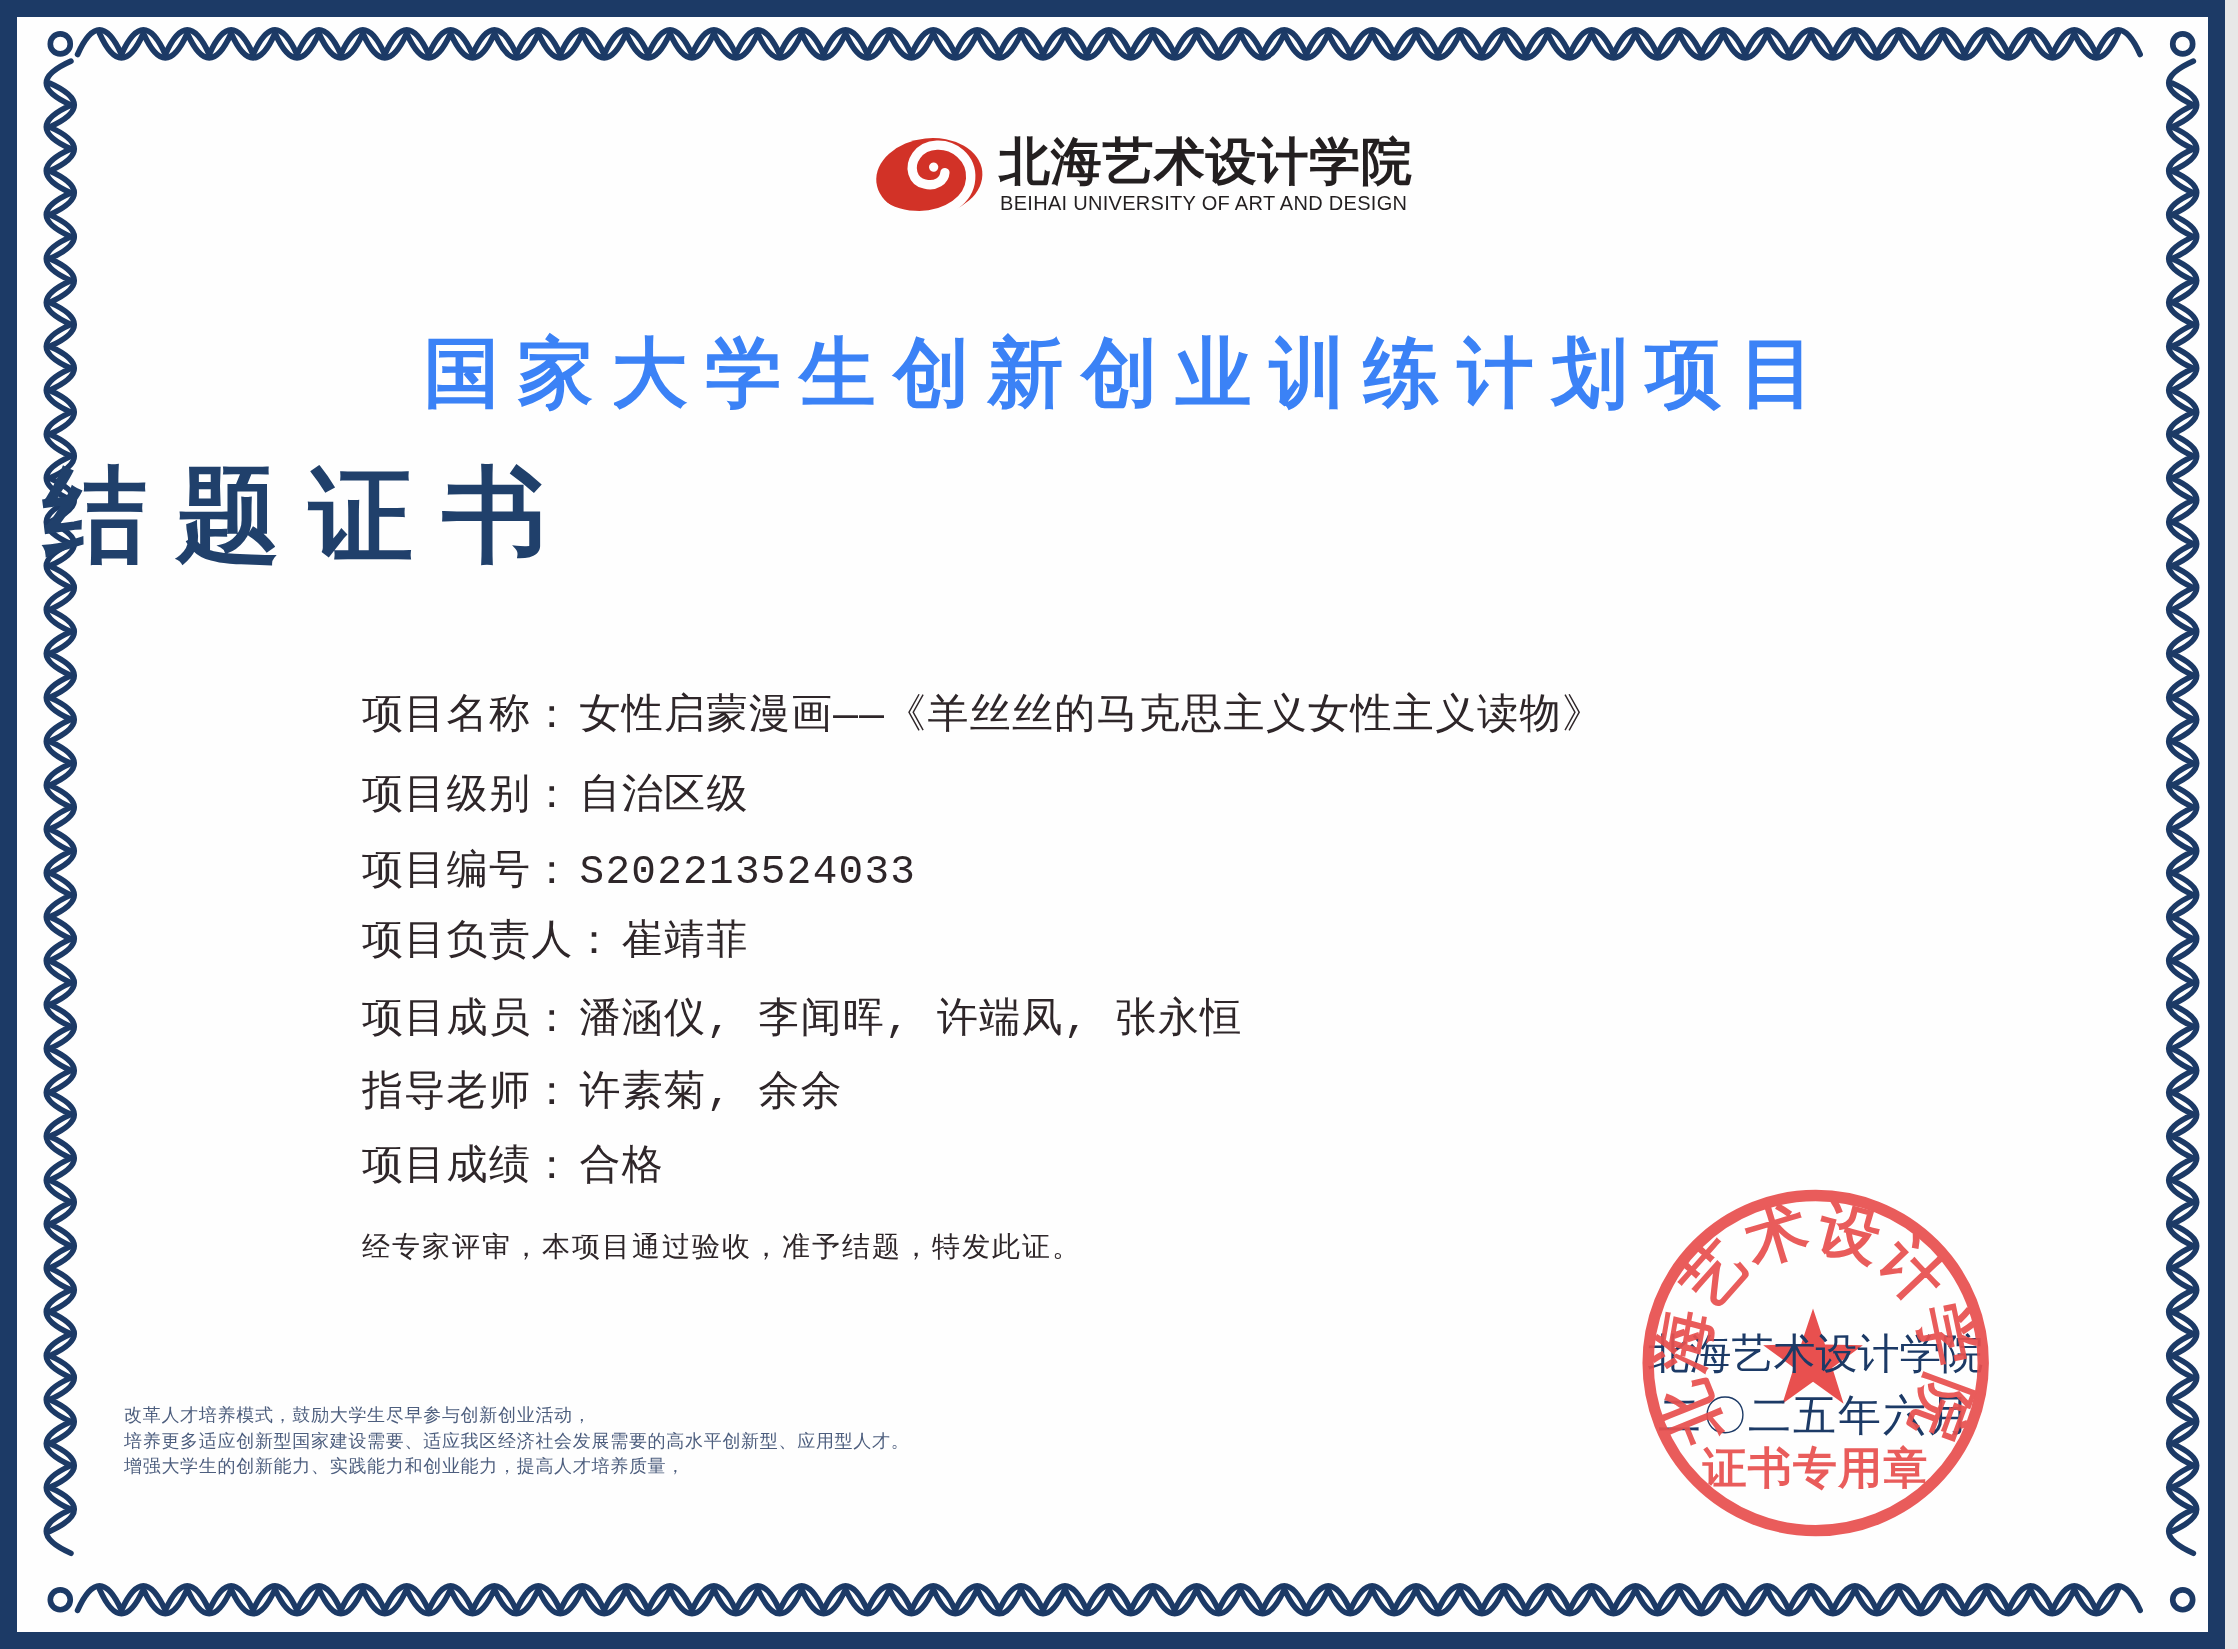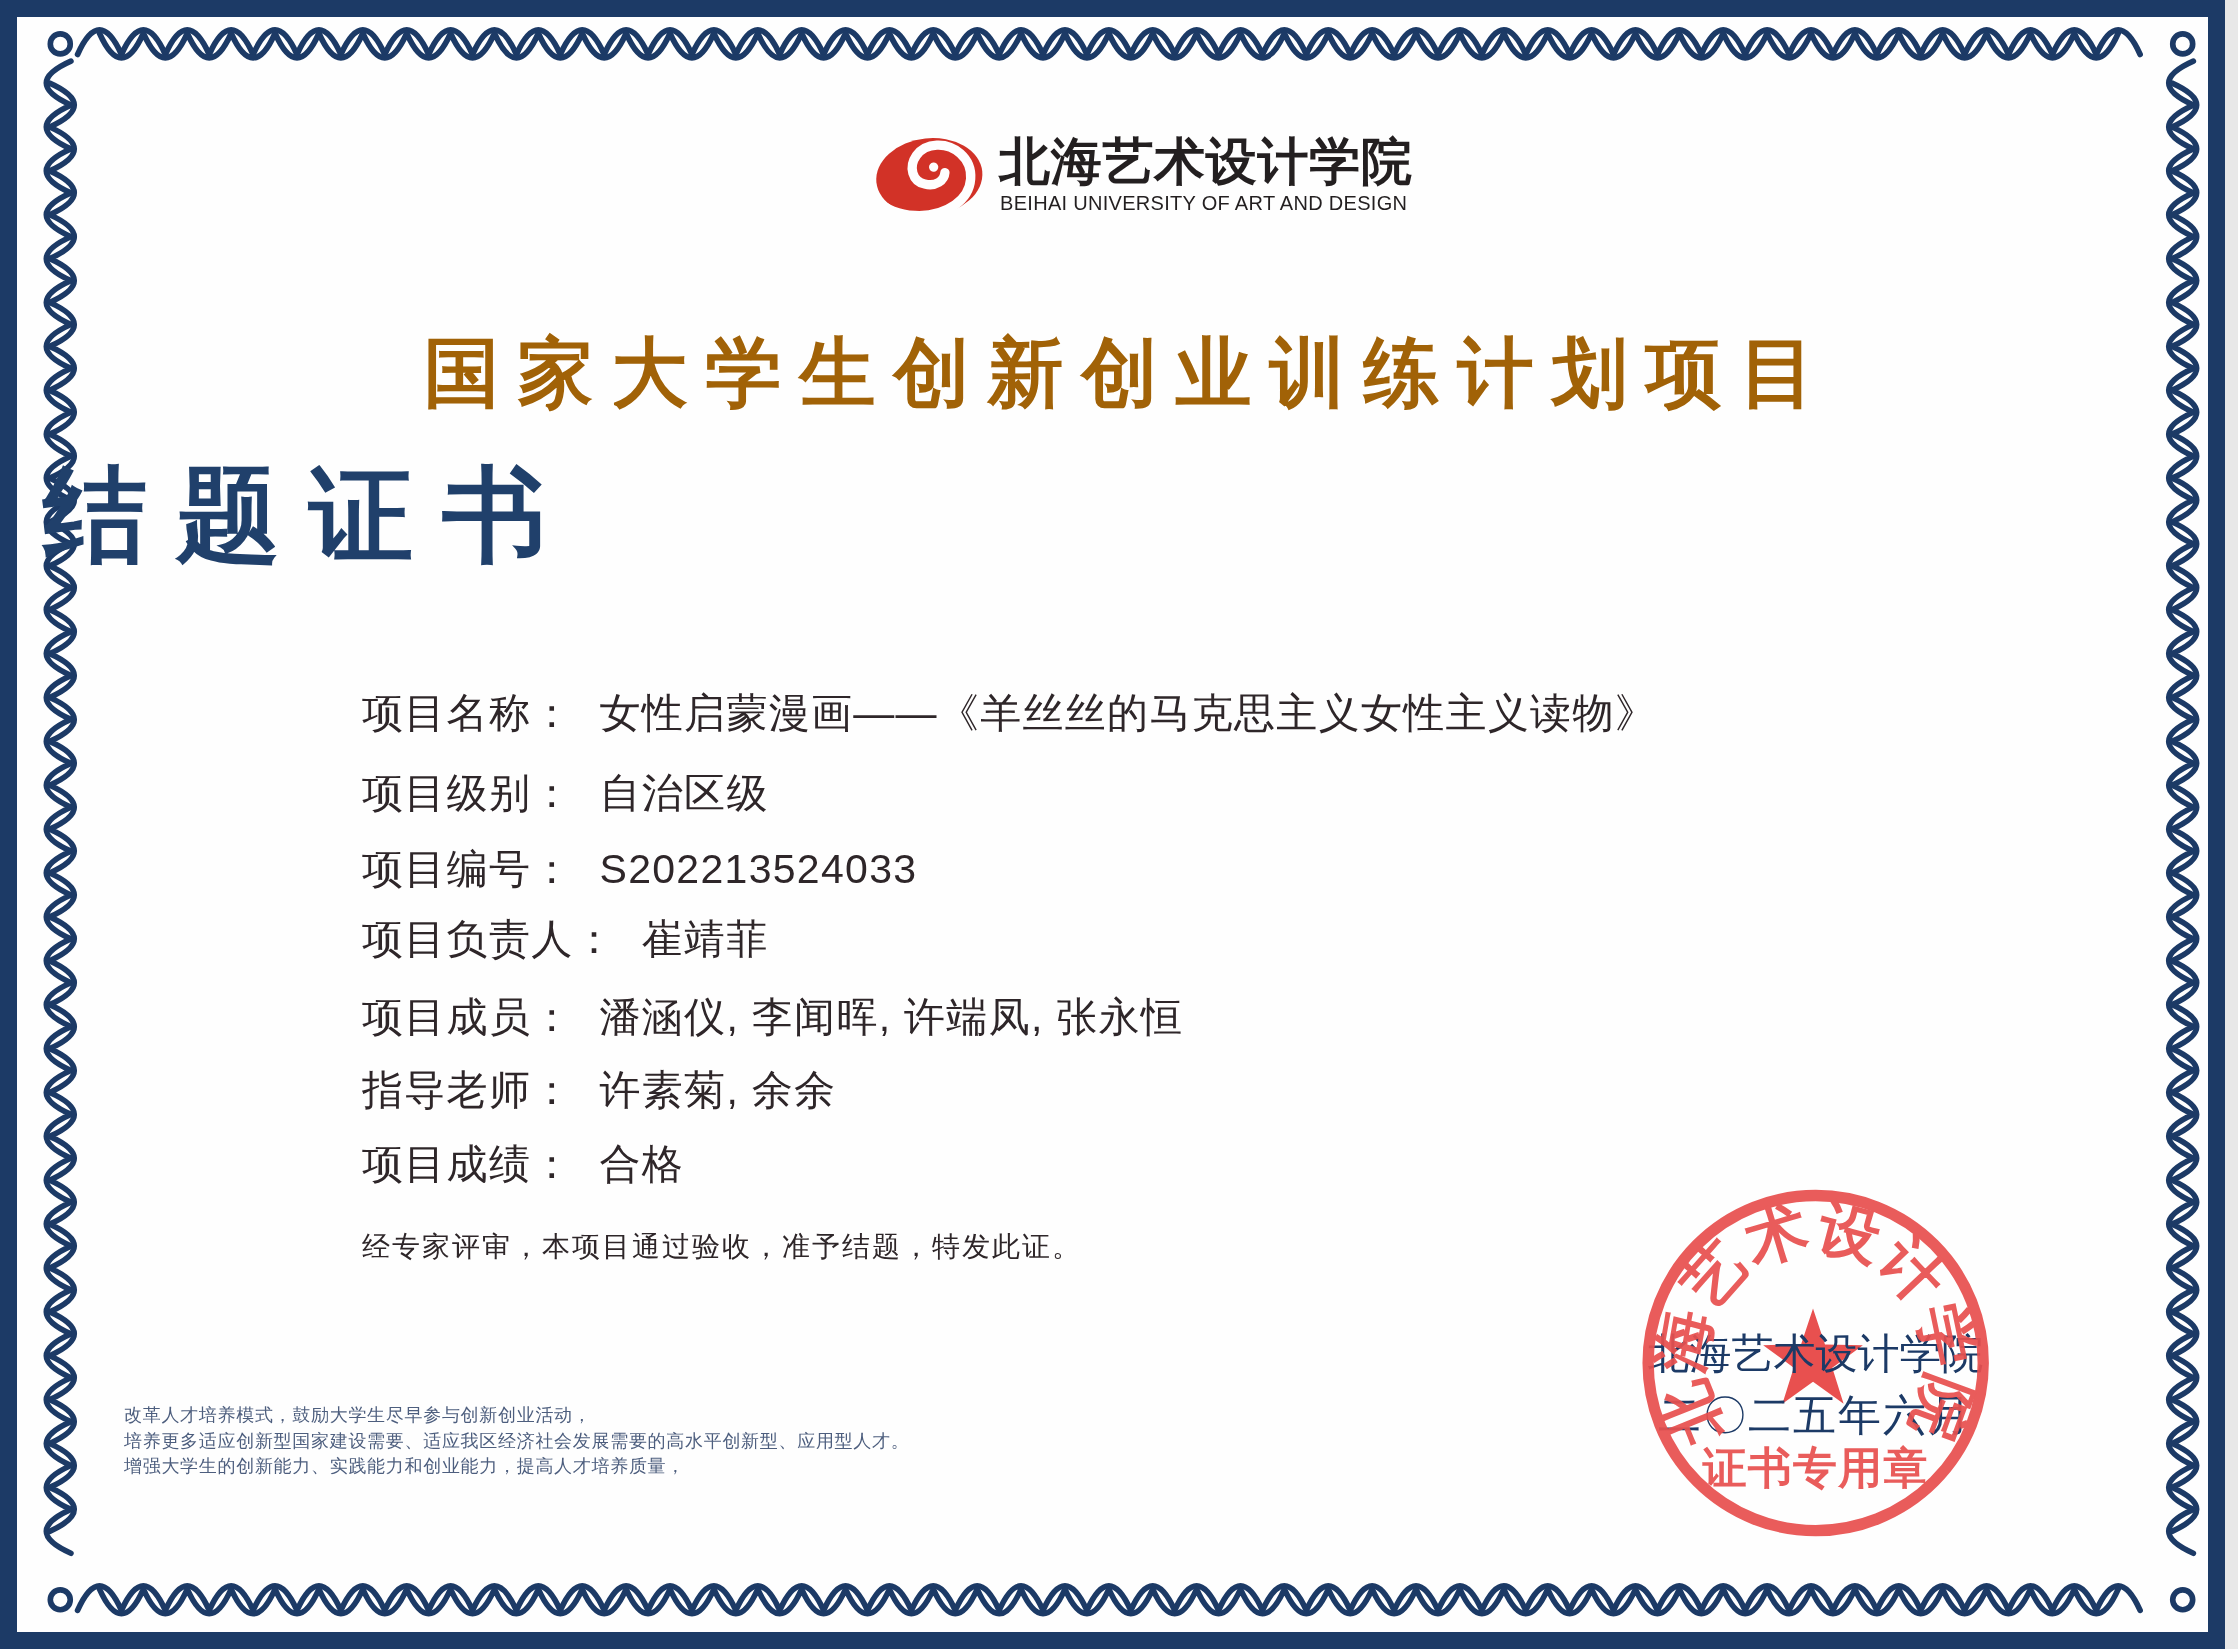--- a/index.html
+++ b/index.html
@@ -28,33 +28,33 @@
   }
   .logo-en{
     position:absolute;left:1000px;top:192px;width:426px;
     font-size:20px;color:#231f20;letter-spacing:0.3px;white-space:nowrap;font-weight:500;
   }
 
   
   .cert-title{
     position:absolute;left:0;top:323px;width:2239px;text-align:center;
     font-family:"DejaVu Serif","Liberation Serif",serif;font-weight:bold;
-    font-size:76px;color:#a16207;letter-spacing:18px;text-indent:18px;white-space:nowrap;
+    font-size:76px;color:#3b82f6;letter-spacing:18px;text-indent:18px;white-space:nowrap;
   }
   .cert-subtitle{
     position:absolute;left:14px;top:447px;width:2239px;text-align:left;
     font-family:"DejaVu Serif","Liberation Serif",serif;font-weight:bold;
     font-size:104px;color:#20406b;letter-spacing:29px;text-indent:29px;white-space:nowrap;
   }
 
   
   .fields{position:absolute;left:362px;top:0;width:1596px;}
   .frow{position:absolute;left:0;white-space:nowrap;font-size:41px;color:#2e2629;letter-spacing:1.3px;}
   .frow .flabel{font-weight:500;margin-top:28px;}
-  .frow .fvalue{margin-left:26px;font-weight:500;}
+  .frow .fvalue{margin-left:6px;font-weight:500;font-family:Liberation Mono, monospace;}
 
   .statement{
     position:absolute;left:362px;top:1228px;white-space:nowrap;
     font-size:28px;color:#2e2629;letter-spacing:2px;font-weight:500;
   }
 
   
   .footnote{
     position:absolute;left:124px;top:1402px;width:1131px;
     font-family:"DejaVu Serif","Liberation Serif",serif;

